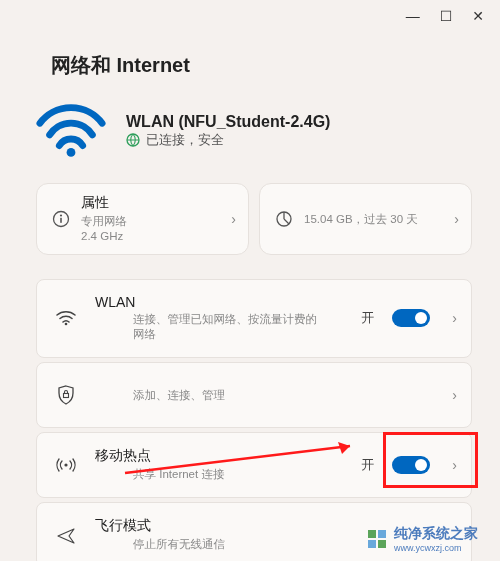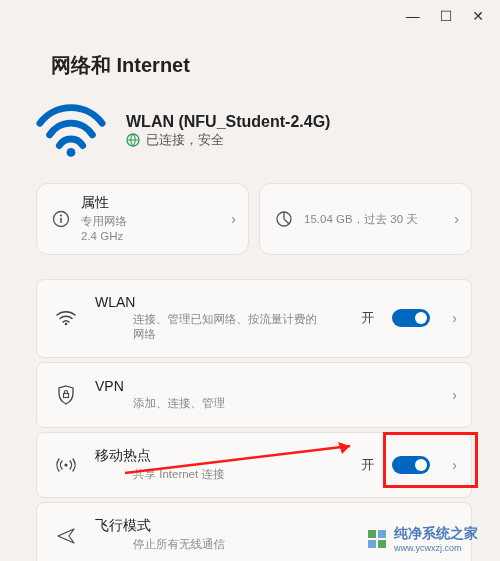--- a/index.html
+++ b/index.html
@@ -199,21 +199,20 @@
 
     <div class="list-item">
       <div class="icon-box">
         <svg width="18" height="20" viewBox="0 0 18 20">
             <path d="M9 1l7 2v5c0 5-3 9-7 11-4-2-7-6-7-11V3l7-2z" stroke="#444" stroke-width="1.3" fill="none"></path>
             <rect x="6.5" y="8.5" width="5" height="4" stroke="#444" stroke-width="1.1" fill="none"></rect>
             <path d="M7.5 8.5V7a1.5 1.5 0 0 1 3 0v1.5" stroke="#444" stroke-width="1.1" fill="none"></path>
           </svg>
       </div>
       <div class="texts">
-        <div class="title">VPN</div>
         <div class="sub">添加、连接、管理</div>
       </div>
       <div class="chev">›</div>
     </div>
 
     <div class="list-item">
       <div class="icon-box">
         <svg width="20" height="18" viewBox="0 0 20 18">
             <circle cx="10" cy="9" r="1.6" fill="#444"></circle>
             <path d="M6 5a6 6 0 0 0 0 8M14 5a6 6 0 0 1 0 8M3 3a10 10 0 0 0 0 12M17 3a10 10 0 0 1 0 12" stroke="#444" stroke-width="1.3" fill="none" stroke-linecap="round"></path>

